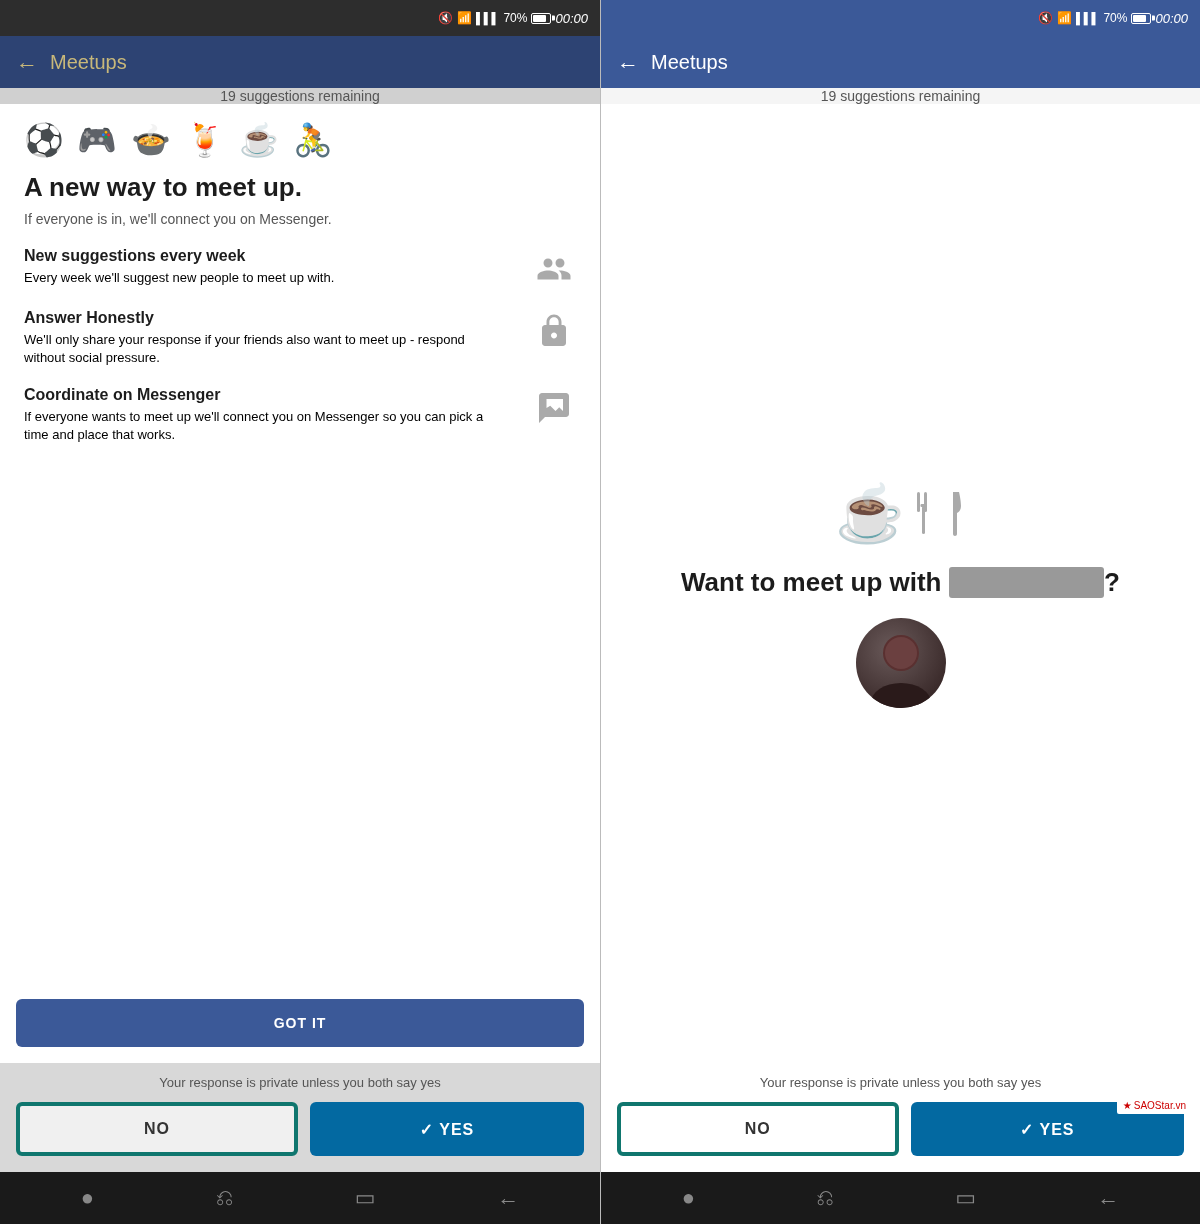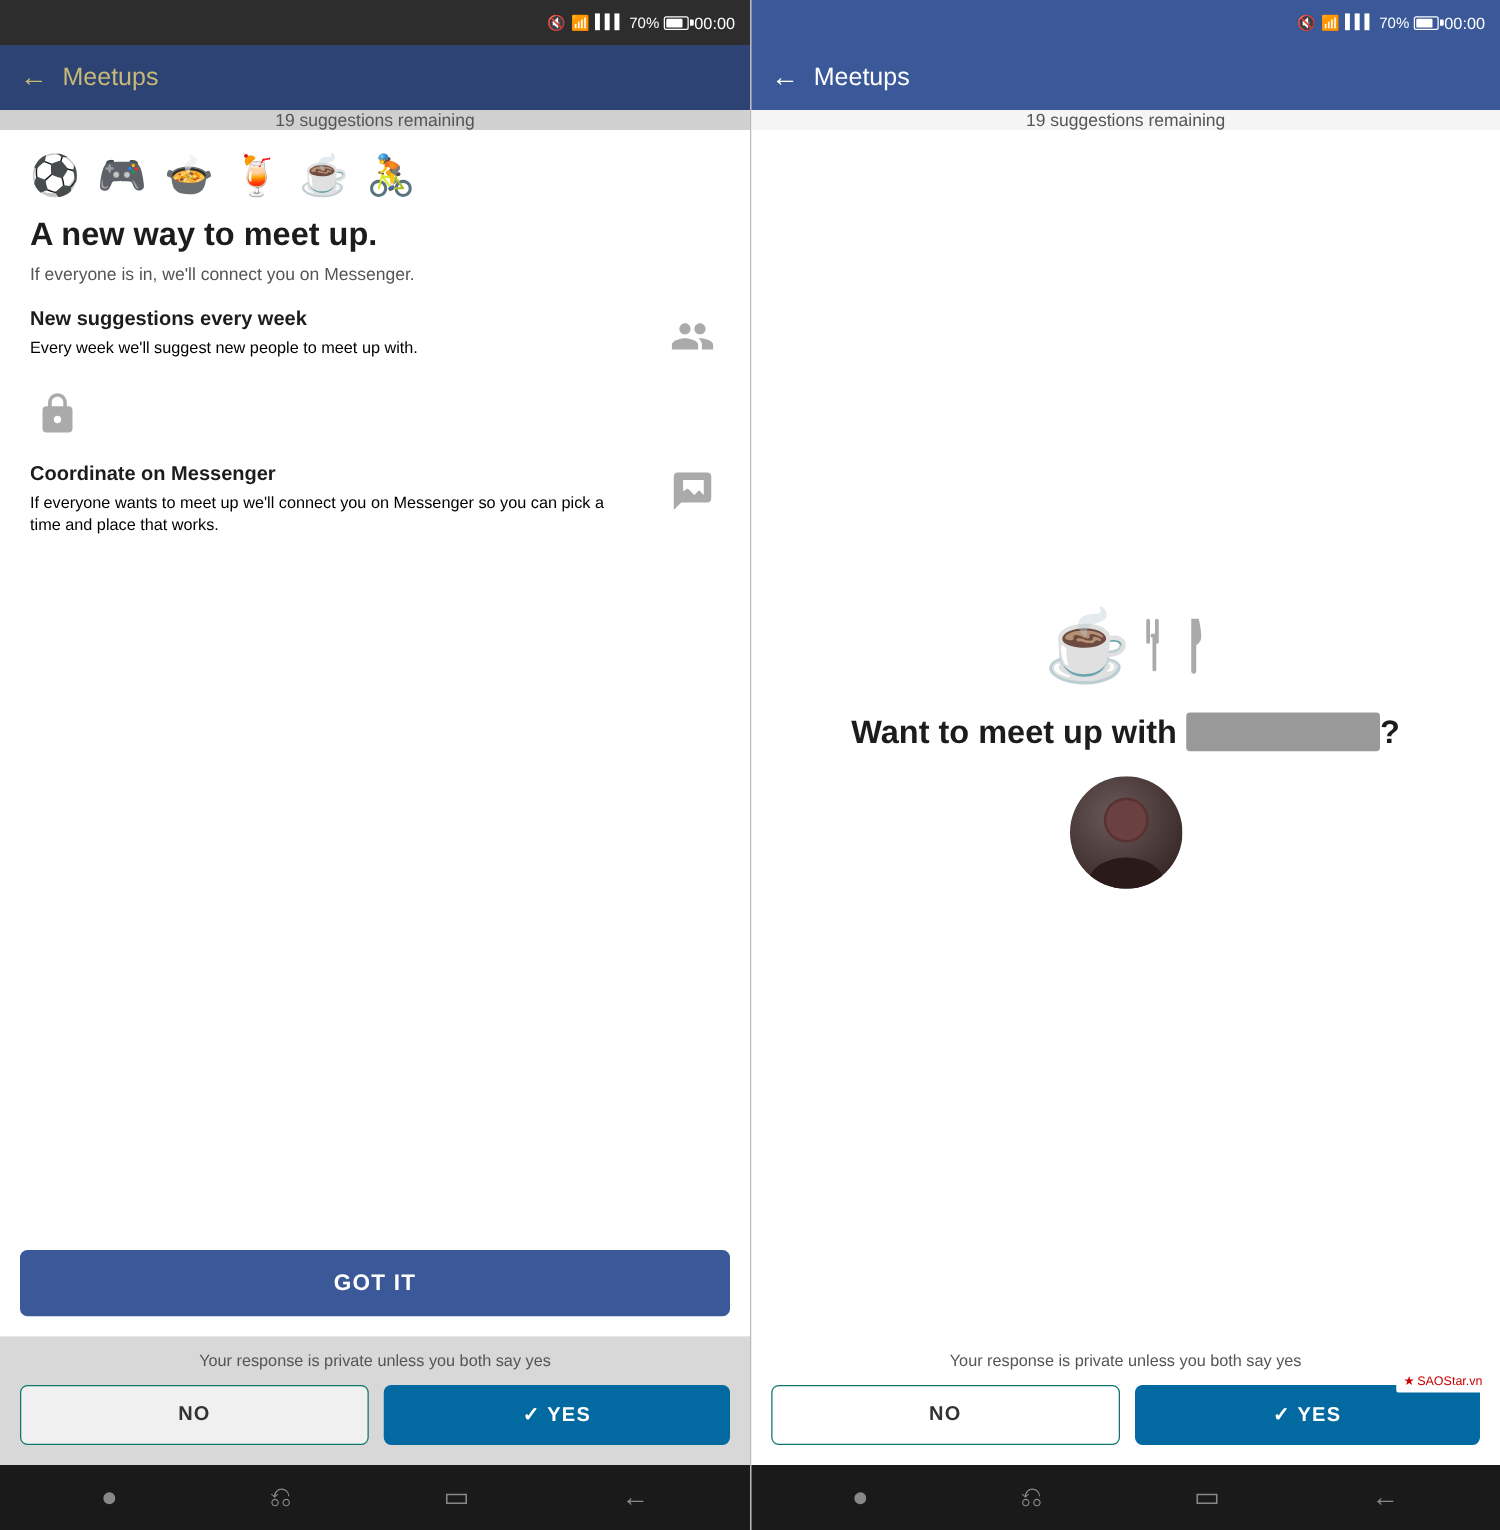--- a/index.html
+++ b/index.html
@@ -31,20 +31,21 @@
       display: flex;
       align-items: center;
       justify-content: flex-end;
       padding: 0 12px;
       gap: 6px;
     }
     .status-bar .time {
       color: white;
       font-size: 13px;
       font-weight: 500;
+      font-style: italic;
     }
     .status-bar .icons {
       color: white;
       font-size: 12px;
       display: flex;
       align-items: center;
       gap: 4px;
     }
     .battery-icon {
       display: inline-block;
@@ -193,21 +194,21 @@
       width: 36px;
       height: 36px;
       fill: #aaa;
     }
 
     
     .got-it-btn {
       margin: 12px 16px 16px;
       background: #3b5998;
       color: white;
-      font-size: 18px;
+      font-size: 14px;
       font-weight: 700;
       letter-spacing: 1px;
       border: none;
       border-radius: 6px;
       padding: 16px;
       width: calc(100% - 32px);
       cursor: pointer;
       text-transform: uppercase;
     }
 
@@ -222,21 +223,21 @@
       color: #555;
       margin-bottom: 12px;
     }
     .yes-no-row {
       display: flex;
       gap: 12px;
     }
     .no-btn {
       flex: 1;
       background: #f0f0f0;
-      border: 1px solid #0f766e;
+      border: 4px solid #0f766e;
       border-radius: 6px;
       padding: 14px;
       font-size: 16px;
       font-weight: 700;
       color: #333;
       cursor: pointer;
       text-align: center;
       letter-spacing: 1px;
     }
     .yes-btn {
@@ -384,20 +385,24 @@
           <div class="feature-desc">Every week we'll suggest new people to meet up with.</div>
         </div>
         <div class="feature-icon people-icon">
           <svg viewBox="0 0 24 24">
             <path d="M16 11c1.66 0 2.99-1.34 2.99-3S17.66 5 16 5c-1.66 0-3 1.34-3 3s1.34 3 3 3zm-8 0c1.66 0 2.99-1.34 2.99-3S9.66 5 8 5C6.34 5 5 6.34 5 8s1.34 3 3 3zm0 2c-2.33 0-7 1.17-7 3.5V19h14v-2.5c0-2.33-4.67-3.5-7-3.5zm8 0c-.29 0-.62.02-.97.05 1.16.84 1.97 1.97 1.97 3.45V19h6v-2.5c0-2.33-4.67-3.5-7-3.5z"></path>
           </svg>
         </div>
       </div>
 
       <div class="feature-item">
+        <div class="feature-text">
+          <div class="feature-title">Answer Honestly</div>
+          <div class="feature-desc">We'll only share your response if your friends also want to meet up - respond without social pressure.</div>
+        </div>
         <div class="feature-icon lock-icon">
           <svg viewBox="0 0 24 24">
             <path d="M18 8h-1V6c0-2.76-2.24-5-5-5S7 3.24 7 6v2H6c-1.1 0-2 .9-2 2v10c0 1.1.9 2 2 2h12c1.1 0 2-.9 2-2V10c0-1.1-.9-2-2-2zm-6 9c-1.1 0-2-.9-2-2s.9-2 2-2 2 .9 2 2-.9 2-2 2zm3.1-9H8.9V6c0-1.71 1.39-3.1 3.1-3.1 1.71 0 3.1 1.39 3.1 3.1v2z"></path>
           </svg>
         </div>
       </div>
 
       <div class="feature-item">
         <div class="feature-text">
           <div class="feature-title">Coordinate on Messenger</div>

